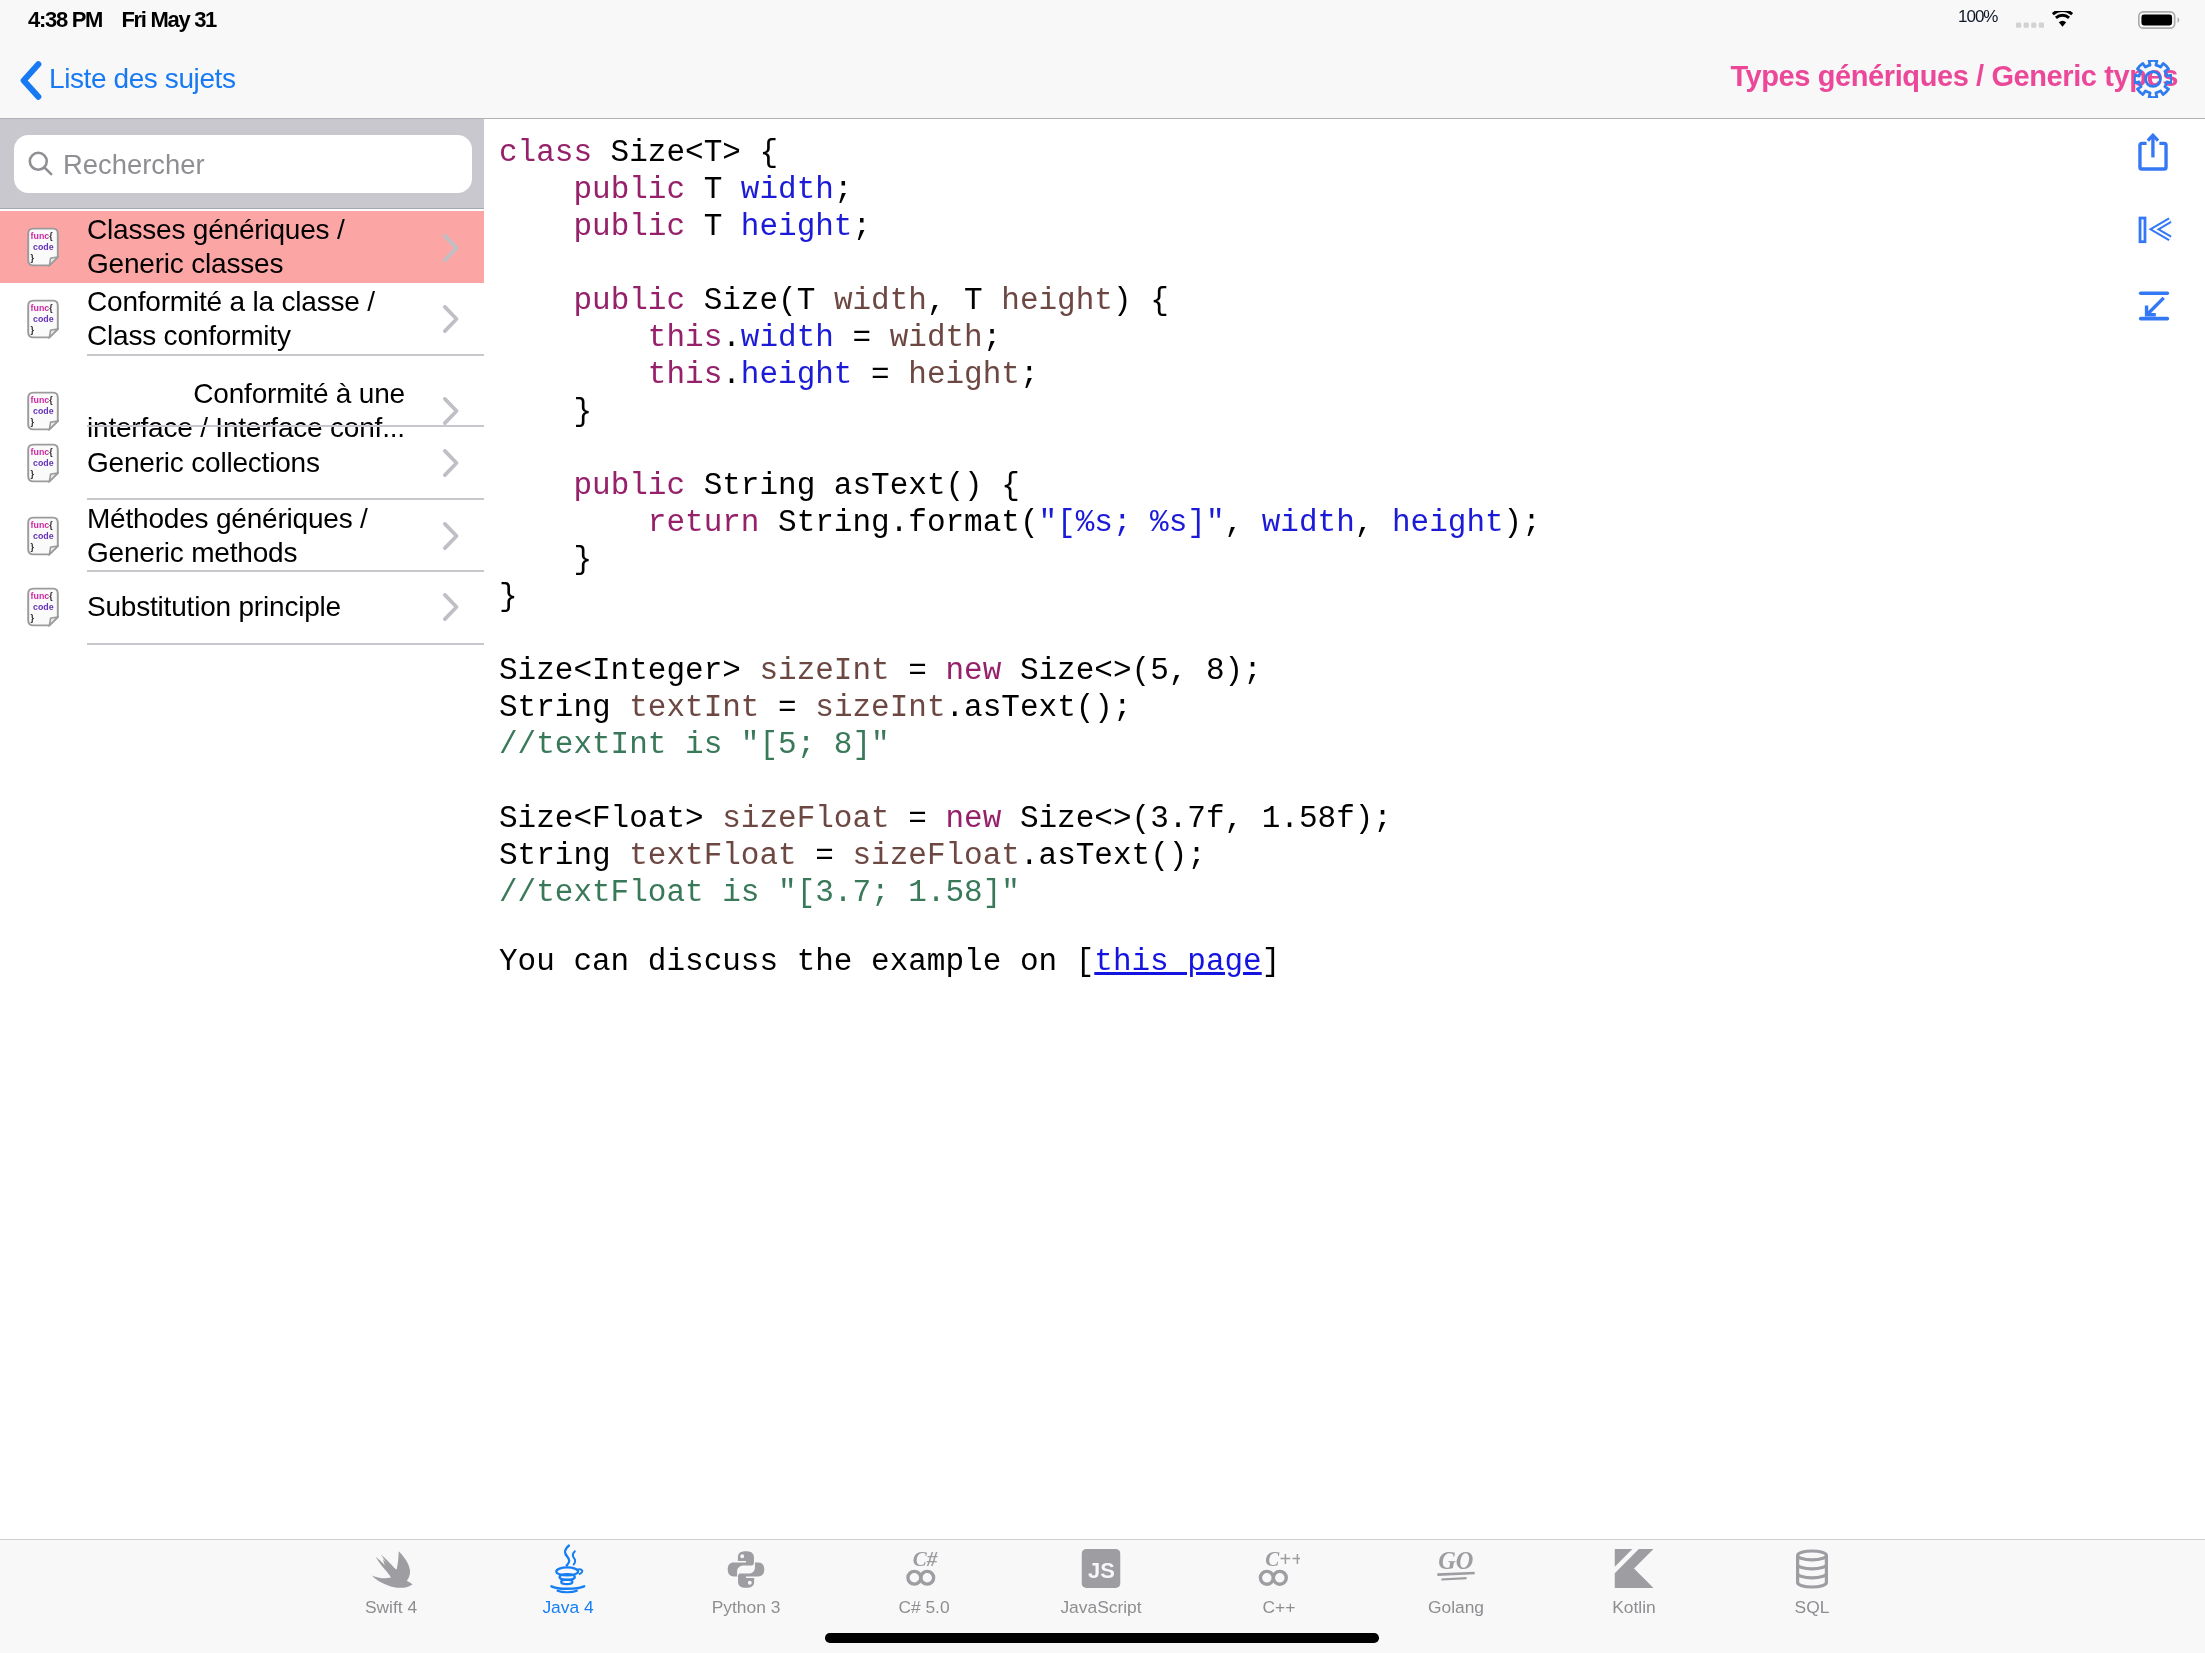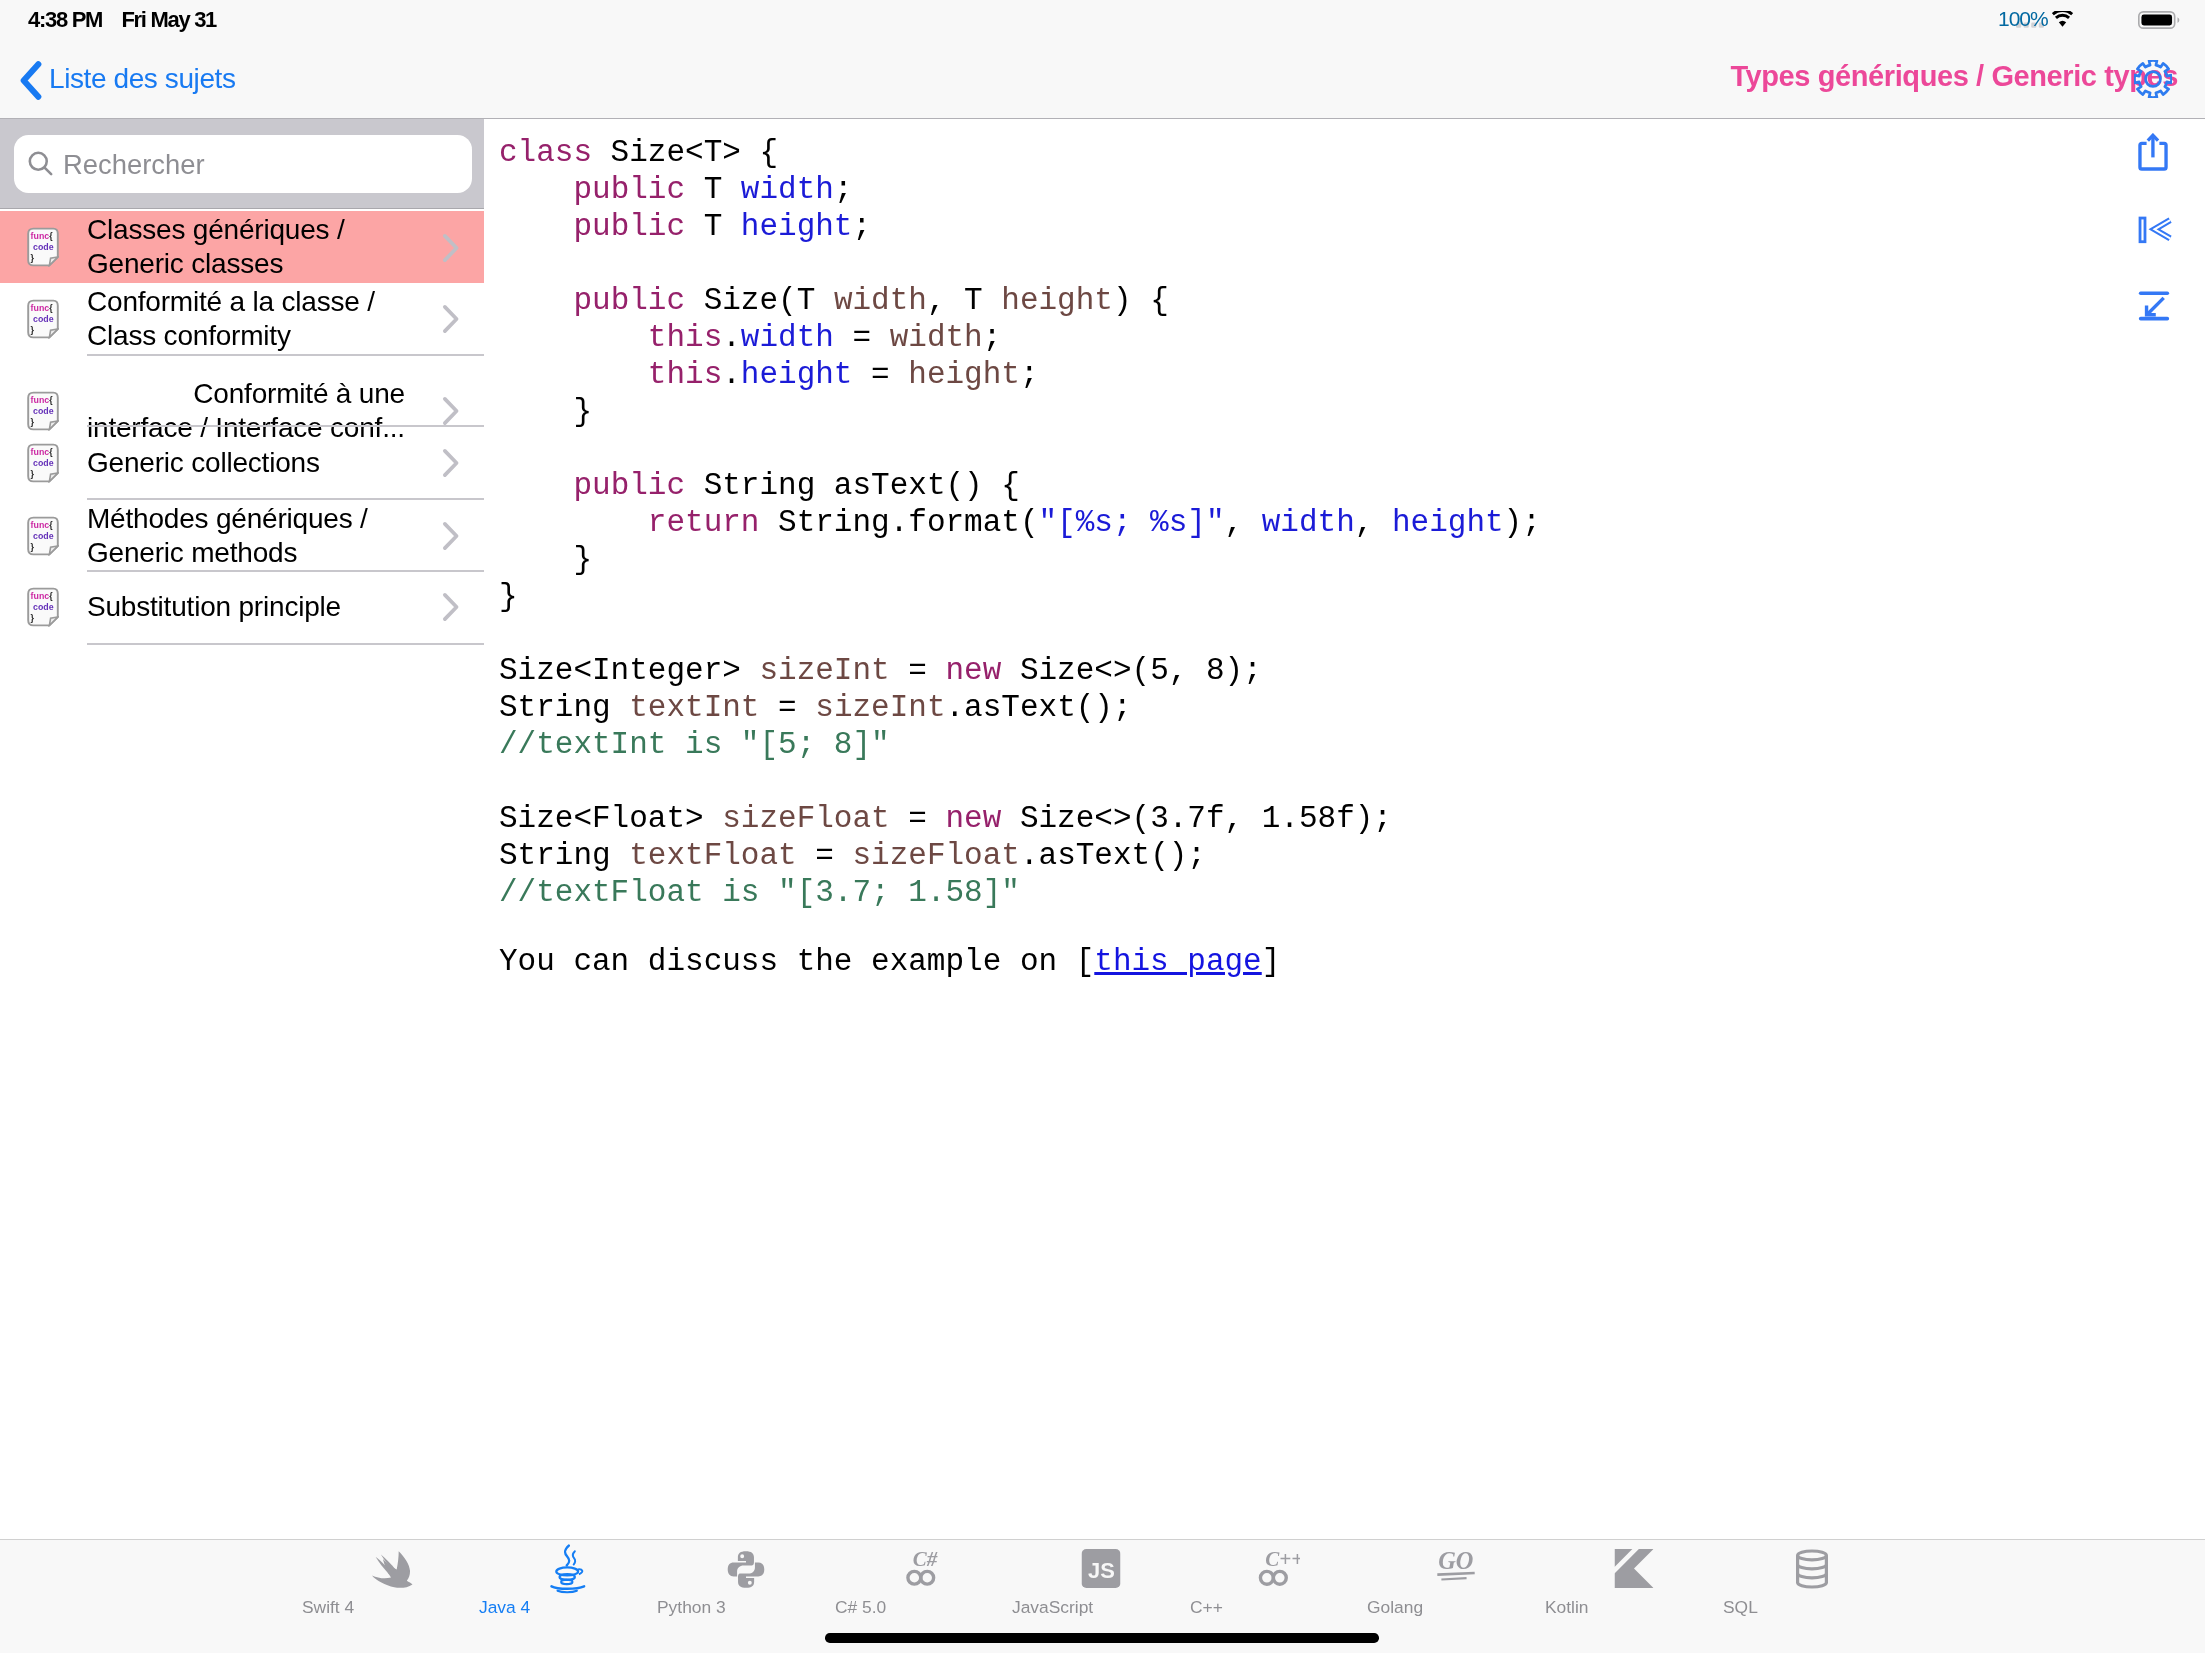--- a/index.html
+++ b/index.html
@@ -25,42 +25,42 @@
   #code { left:499px; top:134px; font-family:"Liberation Mono", monospace; font-size:31px; line-height:37px; color:#000; white-space:pre; }
   #discuss { left:499px; top:944px; font-family:"Liberation Mono", monospace; font-size:31px; color:#000; white-space:pre; }
   .k { color:#96216b; }
   .b { color:#1b1bd7; }
   .v { color:#6d4843; }
   .c { color:#39795a; }
   .lnk { color:#1414e0; text-decoration:underline; }
   
   #tabbar { left:0; top:1539px; width:2205px; height:114px; background:#f8f8f8; border-top:1.6px solid #d0d0d0; }
   .tab { position:absolute; top:0; width:178px; height:114px; }
-  .tab .lbl { position:absolute; top:58px; width:100%; text-align:left; font-size:17.4px; color:#8e8e92; }
+  .tab .lbl { position:absolute; top:58px; width:100%; text-align:center; font-size:17.4px; color:#8e8e92; }
   .tab.sel .lbl { color:#157ef4; }
   .tab svg, .tab .ic { position:absolute; left:50%; top:9.7px; transform:translateX(-50%); }
   #homebar { left:825px; top:1633px; width:554px; height:9.7px; background:#000; border-radius:4.8px; }
 </style>
 </head>
 <body>
 <div class="abs" id="navbar"></div>
 <div class="abs" id="statusL">4:38 PM<span class="date">Fri May 31</span></div>
 
 <svg class="abs" style="left:2016px; top:22px;" width="28" height="6.5" viewBox="0 0 35 8">
   <rect x="0" y="0.7" width="6.5" height="6.5" rx="1.6" fill="#d2d2d5"></rect>
     <rect x="9.5" y="0.7" width="6.5" height="6.5" rx="1.6" fill="#d2d2d5"></rect>
     <rect x="19" y="0.7" width="6.5" height="6.5" rx="1.6" fill="#d2d2d5"></rect>
     <rect x="28.5" y="0.7" width="6.5" height="6.5" rx="1.6" fill="#d2d2d5"></rect>
 </svg>
 <svg class="abs" style="left:2052px; top:10.5px;" width="21" height="16" viewBox="0 0 26 20">
   <path d="M13 19.6 L17.6 14 A7.2 7.2 0 0 0 8.4 14 Z" fill="#000"></path>
   <path d="M4.8 8.6 A12.2 12.2 0 0 1 21.2 8.6" fill="none" stroke="#000" stroke-width="3.7"></path>
   <path d="M0.9 4.0 A17.8 17.8 0 0 1 25.1 4.0" fill="none" stroke="#000" stroke-width="3.7"></path>
 </svg>
-<div class="abs" style="left:1998px; top:7.3px; font-size:21px; font-weight:500; letter-spacing:-1px; color:#0369a1;">100%</div>
+<div class="abs" style="left:1958px; top:7.3px; font-size:17px; font-weight:500; letter-spacing:-1px; color:#0f172a;">100%</div>
 <svg class="abs" style="left:2138px; top:10.5px;" width="44" height="18" viewBox="0 0 54 22">
   <rect x="1" y="1" width="44" height="20" rx="5.5" fill="none" stroke="#ababad" stroke-width="2"></rect>
   <rect x="4.2" y="4.2" width="37.6" height="13.6" rx="3" fill="#000"></rect>
   <path d="M48.5 7.5 A 4 4 0 0 1 48.5 14.7 Z" fill="#ababad"></path>
 </svg>
 
 <svg class="abs" style="left:20px; top:61px;" width="22" height="39" viewBox="0 0 27 48">
   <polyline points="22.5,4 4.5,24 22.5,44" fill="none" stroke="#187af2" stroke-width="7.5" stroke-linecap="round" stroke-linejoin="round"></polyline>
 </svg>
 <div class="abs" id="backlink">Liste des sujets</div>

